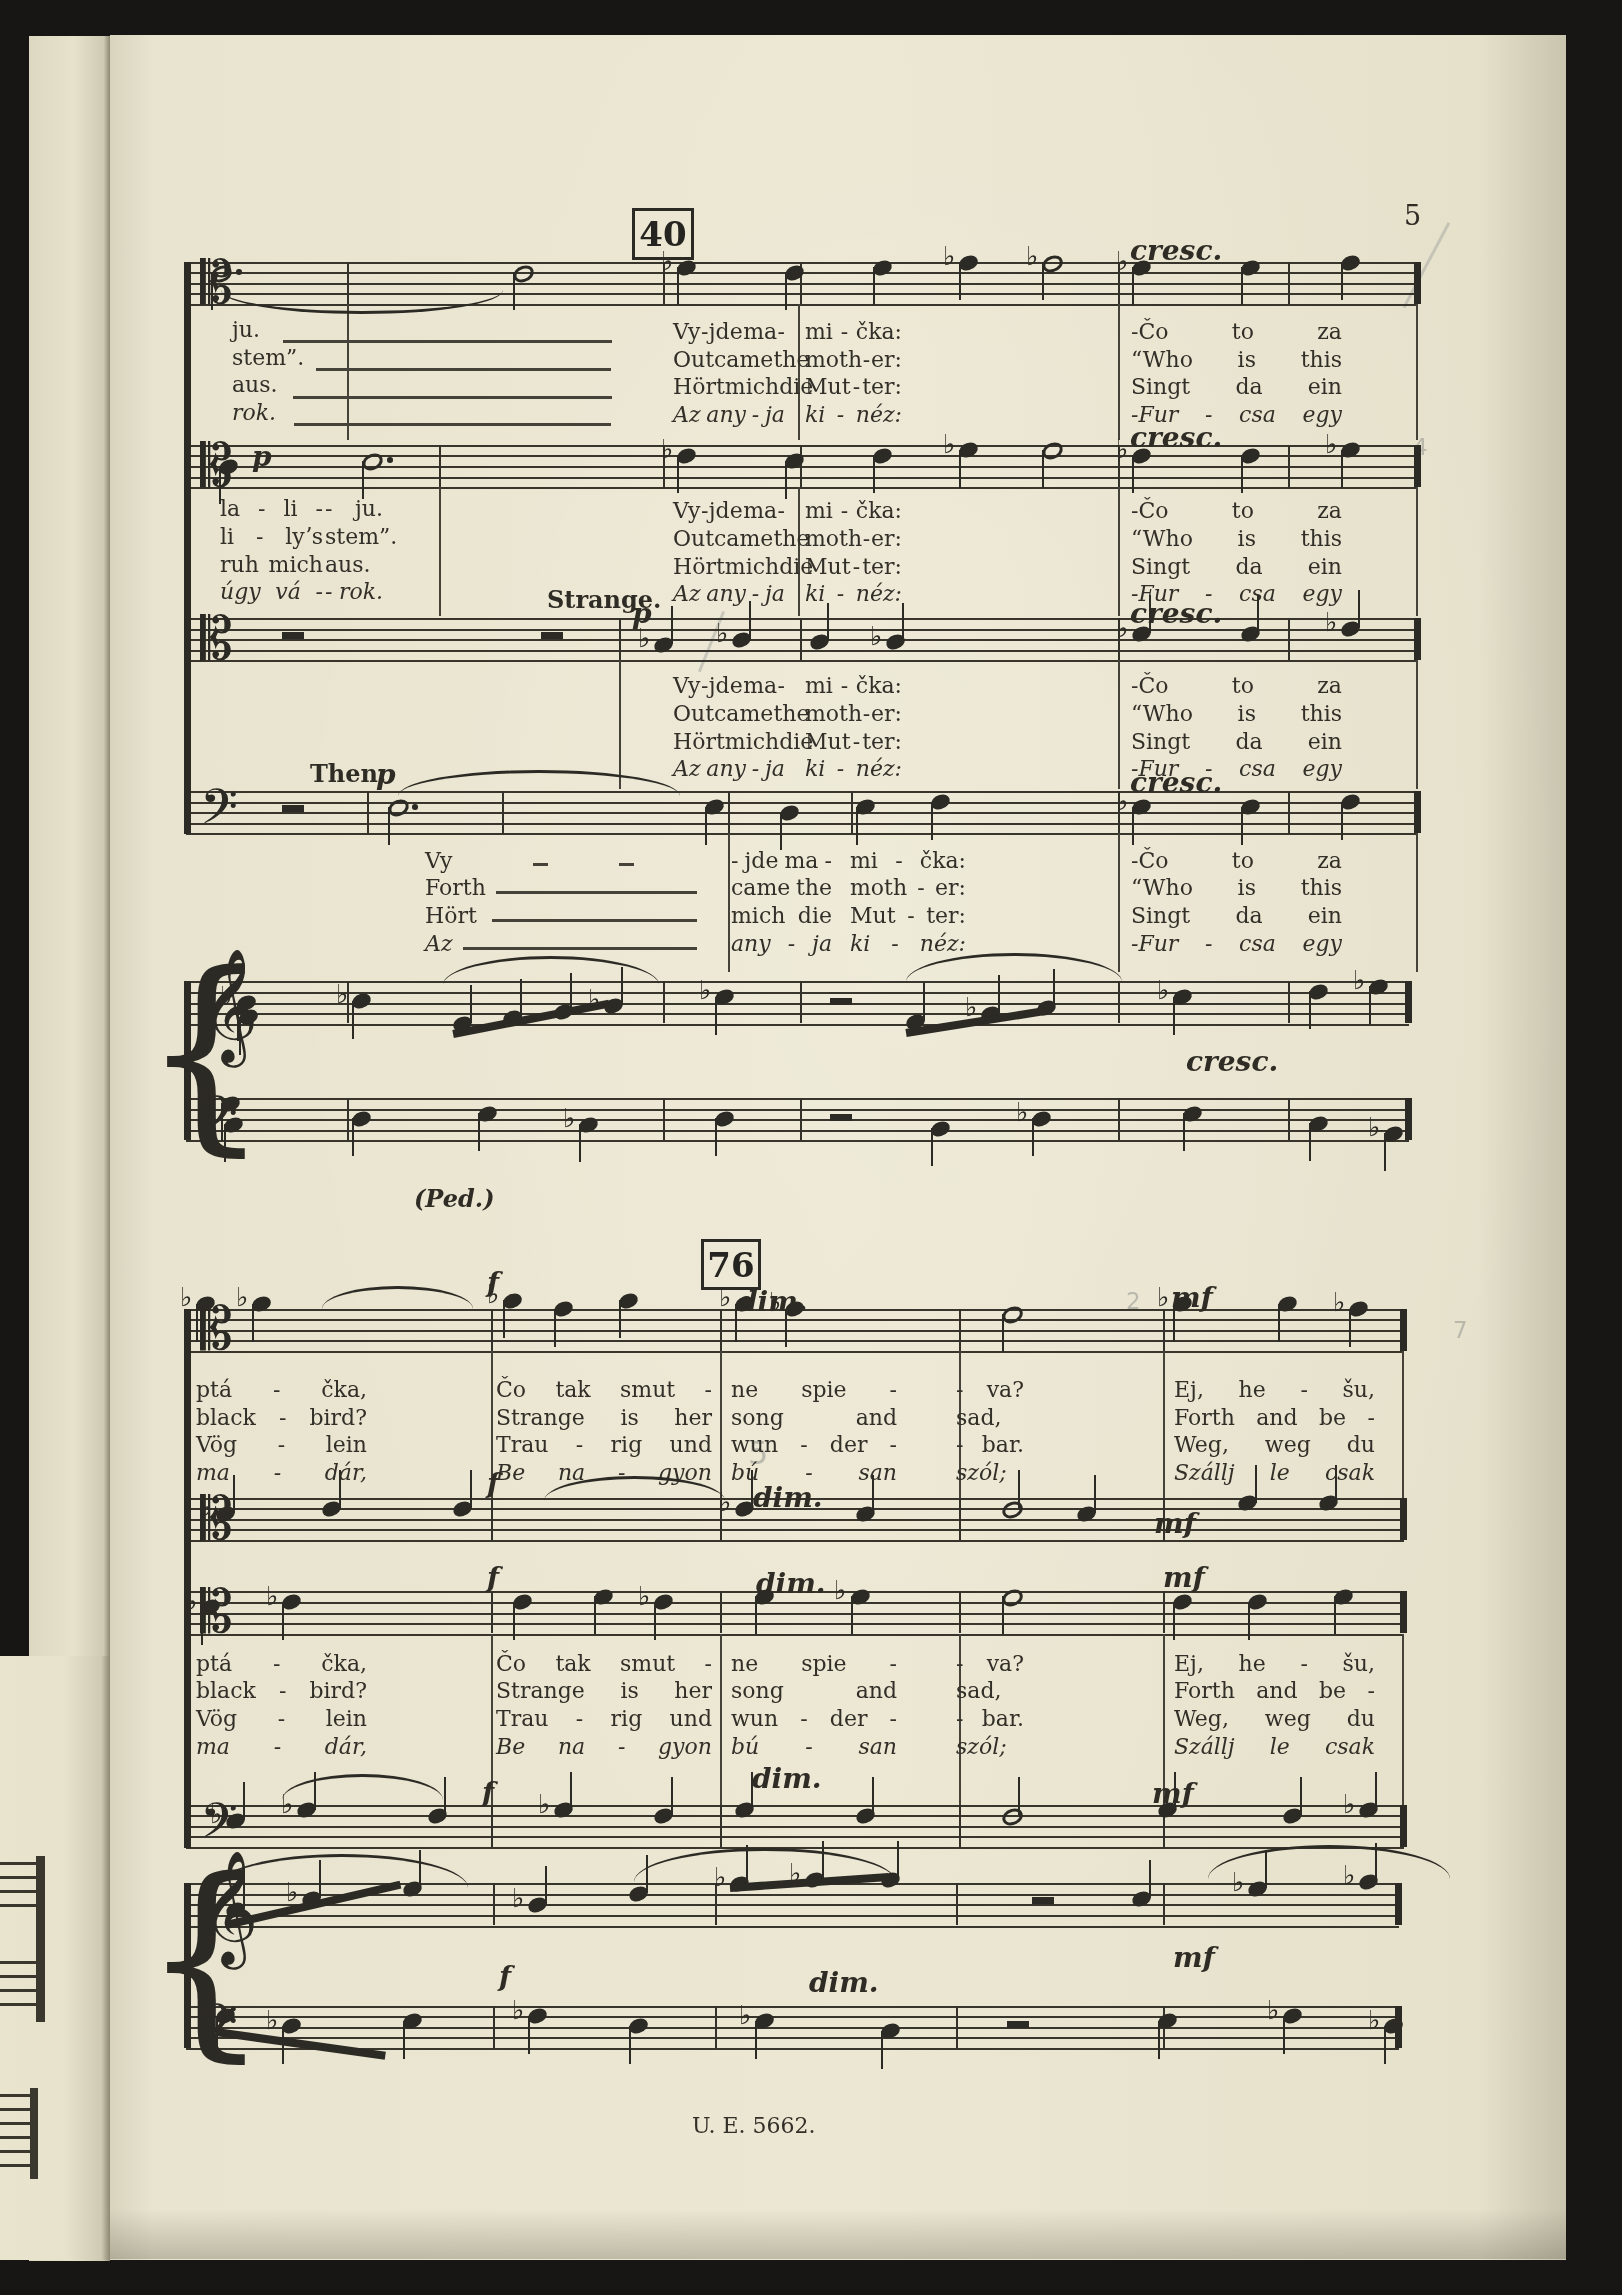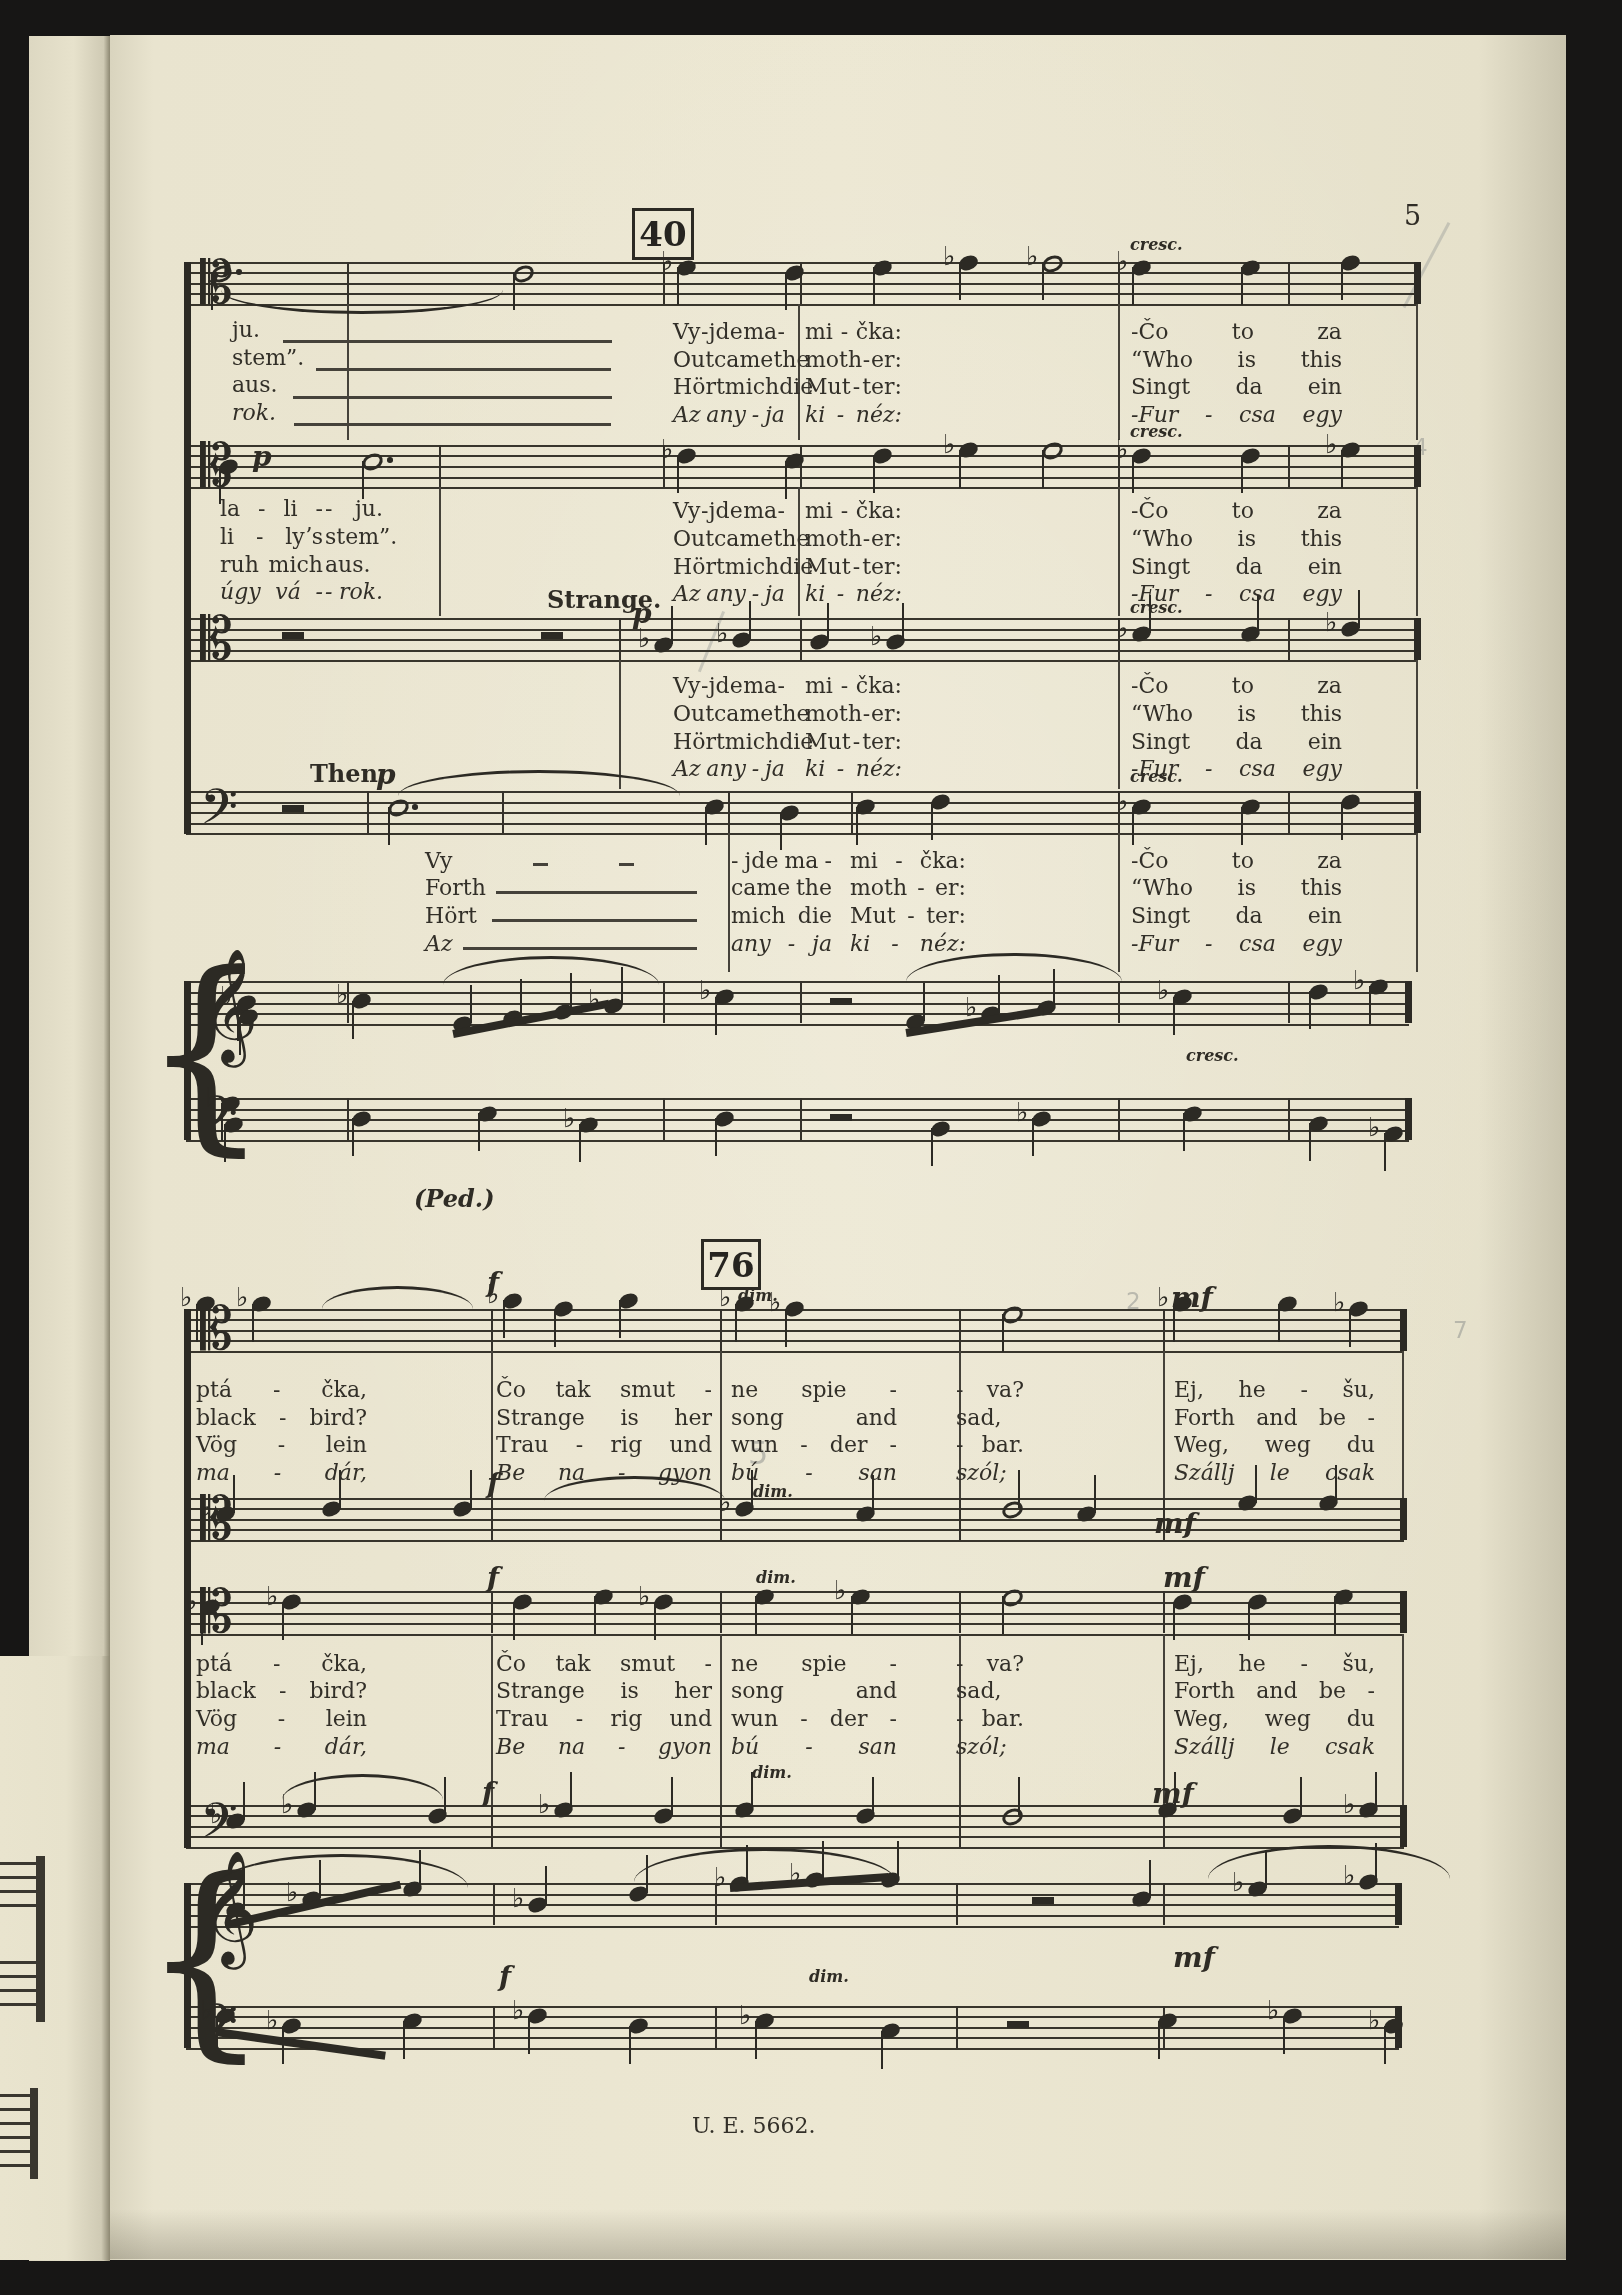--- a/index.html
+++ b/index.html
@@ -34,21 +34,21 @@
   .rest{position:absolute;width:22px;height:6.5px;background:#2c2a24;}
   .beam{position:absolute;height:7.5px;background:#2c2a24;transform-origin:left center;}
   .arc{position:absolute;}
   .arc.up{border-top:3px solid #2c2a24;border-radius:100% 100% 0 0 / 200% 200% 0 0;}
   .arc.down{border-bottom:3px solid #2c2a24;border-radius:0 0 100% 100% / 0 0 200% 200%;}
   .lyric-line{position:absolute;display:flex;justify-content:space-between;
      font-size:22px;color:#322f28;white-space:nowrap;}
   .lyric-line.it{font-style:italic;}
   .lyric-line span{display:inline-block;}
   .dyn{position:absolute;font-style:italic;font-weight:700;color:#2f2c25;
-     font-size:16px;line-height:1;}
+     font-size:28px;line-height:1;}
   .dyn.big{font-size:28px;}
   .voice-label{position:absolute;font-weight:700;font-size:24px;color:#2f2c25;}
   .rehearsal{position:absolute;border:3.5px solid #2c2a24;background:transparent;
      font-weight:700;font-size:34px;color:#262420;display:flex;align-items:center;
      justify-content:center;}
   #page-number{position:absolute;font-size:27px;color:#2f2c25;}
   #plate{position:absolute;font-size:22px;color:#322f28;}
   #ped{position:absolute;font-style:italic;font-size:24px;font-weight:700;color:#2f2c25;}
   .brace{position:absolute;font-size:201px;color:#2c2a24;font-family:"DejaVu Serif",serif;
      transform:scaleY(1.05);line-height:1;}

